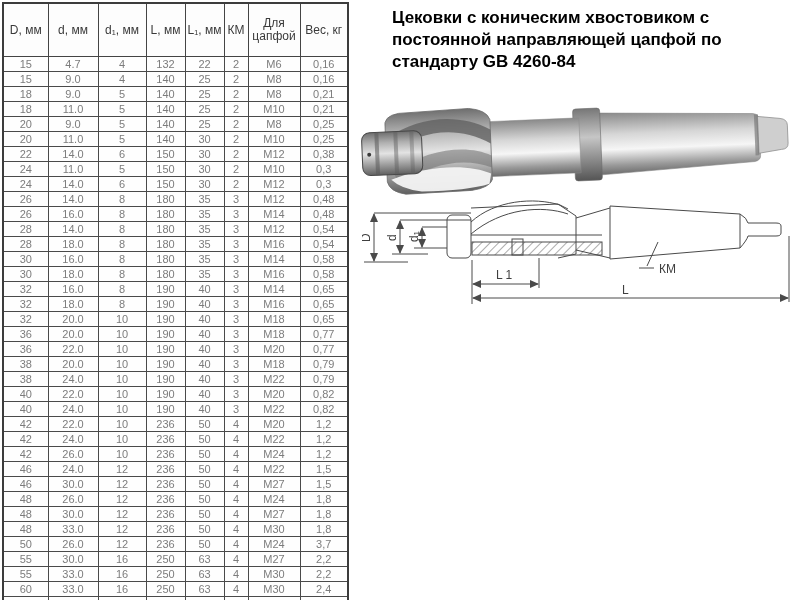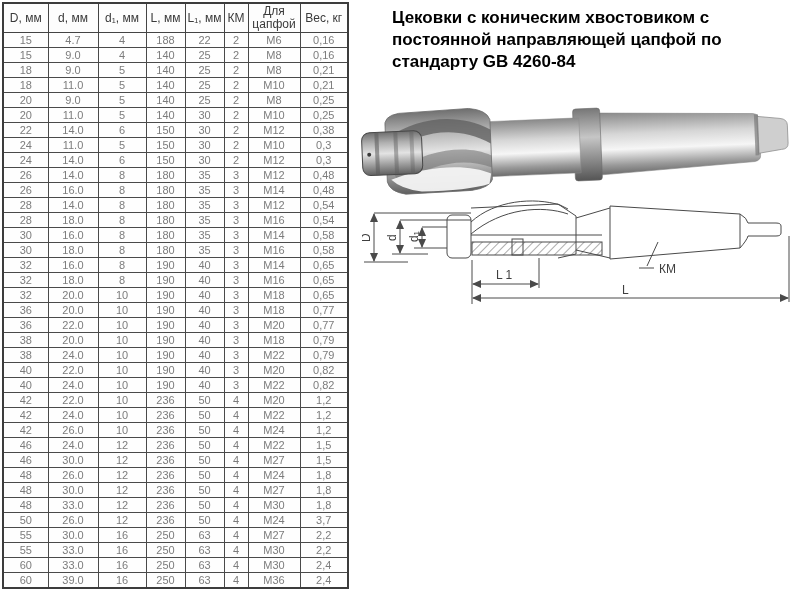--- a/index.html
+++ b/index.html
@@ -2,21 +2,21 @@
 <html><head>
 <meta charset="utf-8">
 <style>
   html,body{margin:0;padding:0;background:#fff;}
   .canvas{position:relative;width:794px;height:600px;background:#ffffff;overflow:hidden;
           font-family:"Liberation Sans", sans-serif;}
   
   table.spec{position:absolute;left:2px;top:2px;width:347px;border-collapse:collapse;
              table-layout:fixed;border:2px solid #3c3c3c;}
   table.spec th{border:1px solid #444;font-size:12px;font-weight:normal;color:#3a3a3a;
-                height:28px;padding:0 1px;line-height:13px;text-align:center;vertical-align:middle;
+                height:28px;padding:12px 1px;line-height:13px;text-align:center;vertical-align:middle;
                 background:#fdfdfd;}
   table.spec td{border:1px solid #4a4a4a;font-size:11px;color:#7c7c7c;height:14px;
                 padding:0;text-align:center;vertical-align:middle;white-space:nowrap;
                 background:#fefefe;}
   
   .title{position:absolute;left:392px;top:7px;width:398px;font-size:17px;font-weight:bold;
          color:#000;line-height:22px;}
   .photo{position:absolute;left:358px;top:84px;width:436px;height:122px;}
   .diagram{position:absolute;left:362px;top:192px;width:432px;height:124px;}
   .diagram text{font-size:12px;fill:#3f3f3f;font-family:"Liberation Sans",sans-serif;}
@@ -47,21 +47,21 @@
           <th>КМ</th>
           <th>Для цапфой</th>
           <th>Вес, кг</th>
         </tr>
       </thead>
     <tbody>
         <tr>
           <td>15</td>
           <td>4.7</td>
           <td>4</td>
-          <td>188</td>
+          <td>132</td>
           <td>22</td>
           <td>2</td>
           <td>М6</td>
           <td>0,16</td>
         </tr>
         <tr>
           <td>15</td>
           <td>9.0</td>
           <td>4</td>
           <td>140</td>

